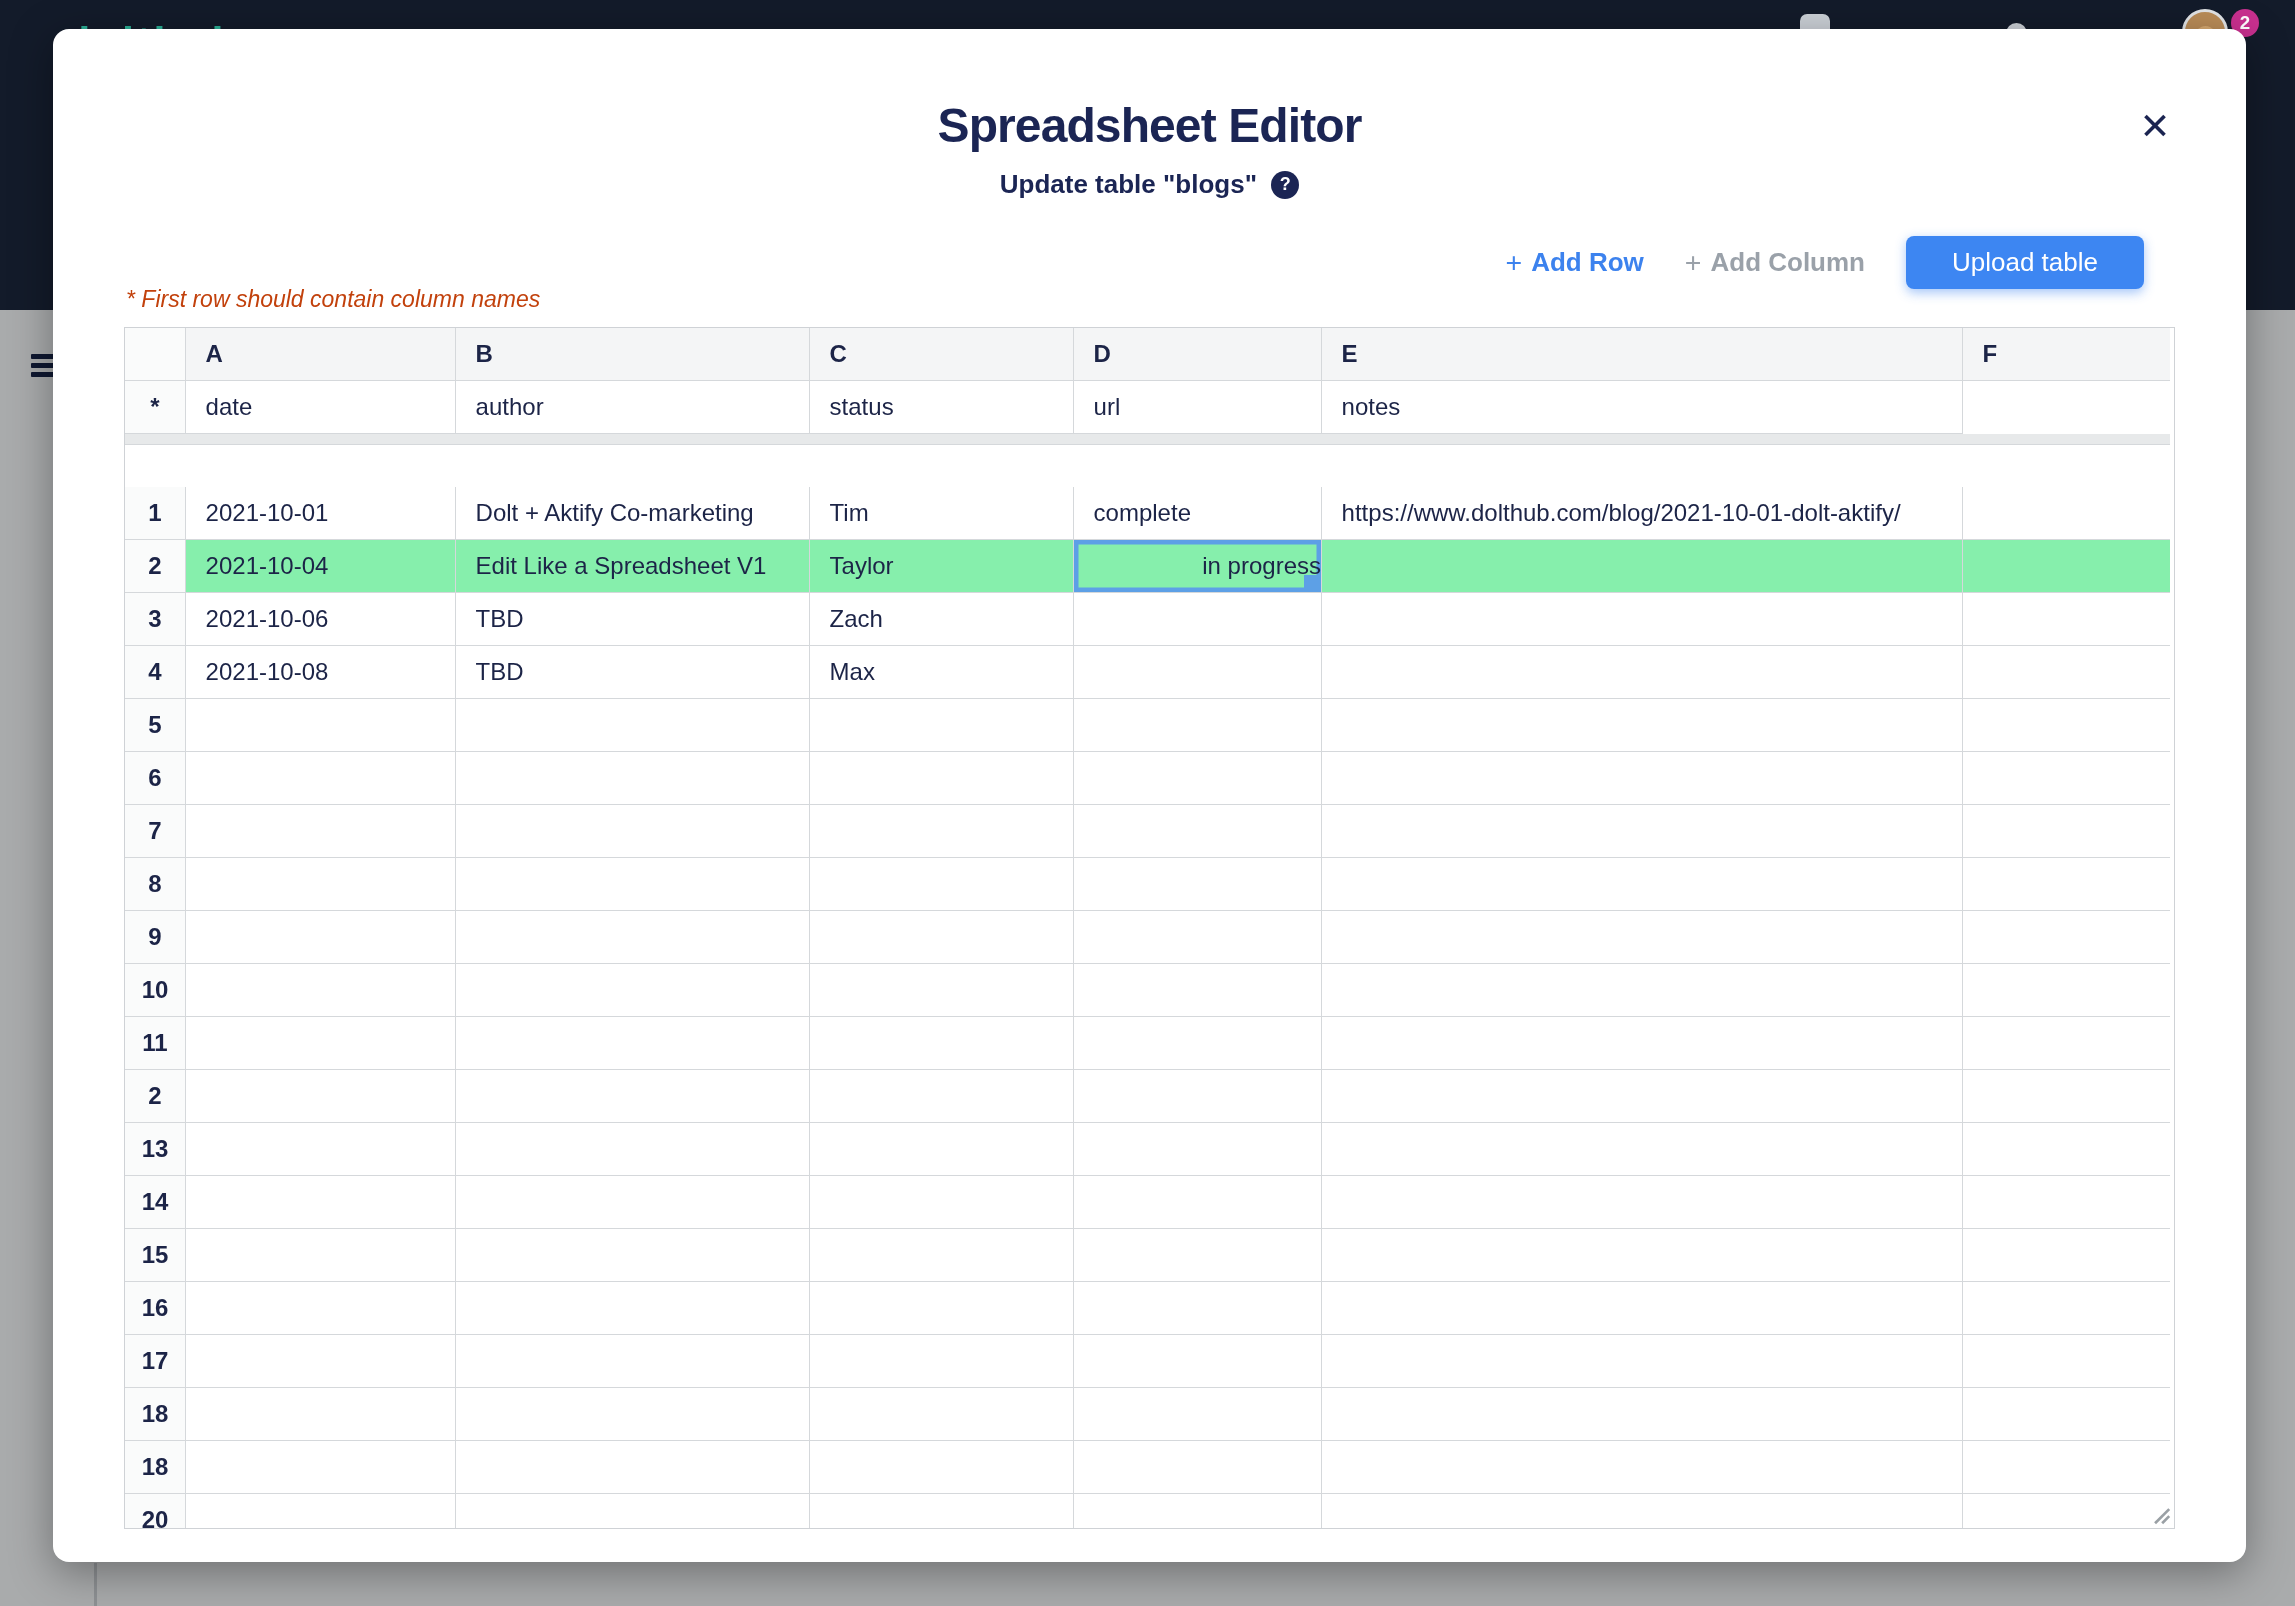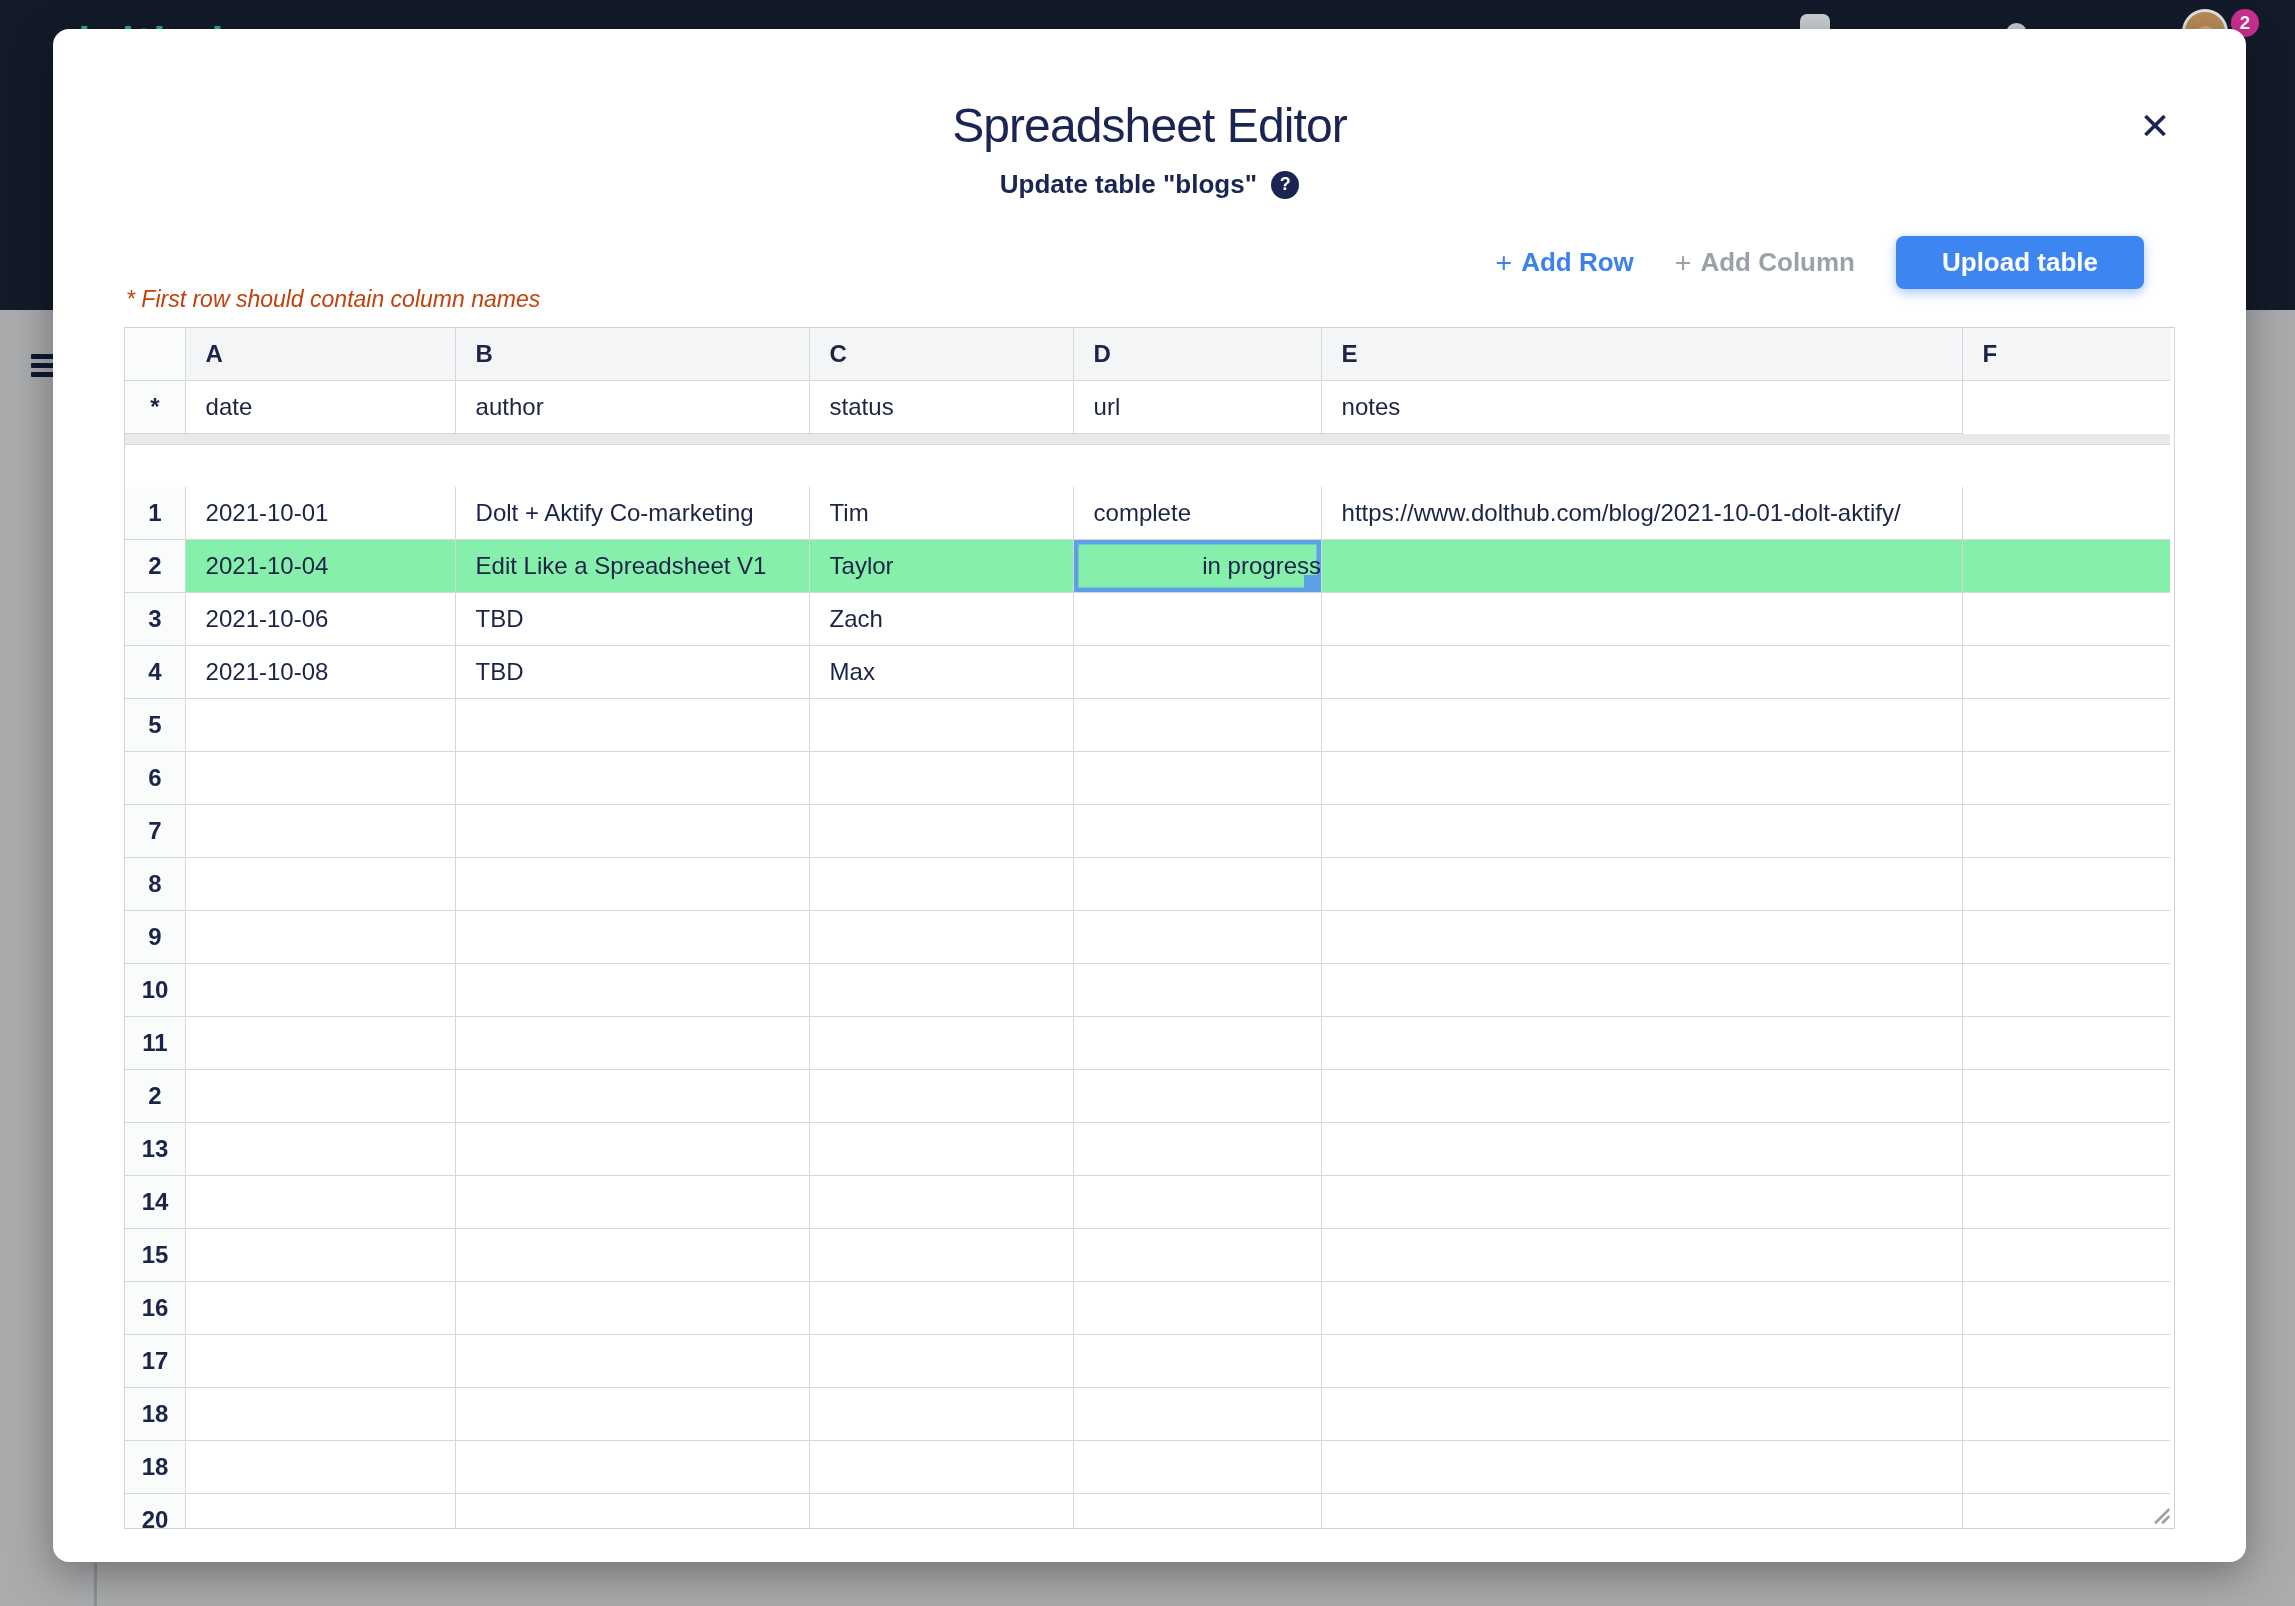--- a/index.html
+++ b/index.html
@@ -18,33 +18,33 @@
            color:#fff; font-size:18.7px; font-weight:700; display:flex; align-items:center; justify-content:center; z-index:4; }
   .hamburger { position:absolute; left:31px; top:354px; width:27px; height:22px; z-index:2; }
   .hamburger span { display:block; width:100%; height:5.3px; background:#0f1831; margin-bottom:3.6px; border-radius:0.9px; }
   .page-vline { position:absolute; left:94px; top:1563px; width:2.7px; height:44px; background:#8e9194; }
 
   
   .modal { position:absolute; left:53px; top:29px; width:2193px; height:1533px; background:#fff;
            border-radius:16px; box-shadow:0 10.7px 43px rgba(0,0,0,.35); z-index:10; }
   .close-btn { position:absolute; top:80px; right:73px; width:36px; height:36px; font-size:37px; line-height:36px;
                font-weight:400; color:#1b2451; text-align:center; cursor:pointer; }
-  .title { text-align:center; margin-top:69px; font-size:48px; font-weight:400; letter-spacing:-0.9px; color:#1b2554; }
+  .title { text-align:center; margin-top:69px; font-size:48px; font-weight:700; letter-spacing:-0.9px; color:#1b2554; }
   .subtitle-row { margin-top:16px; display:flex; justify-content:center; align-items:center; gap:14.2px; }
   .subtitle { font-size:26px; font-weight:600; color:#1b2554; }
   .help-icon { width:28px; height:28px; border-radius:50%; background:#1b2554; color:#fff; font-size:18px; font-weight:700;
                display:flex; align-items:center; justify-content:center; cursor:pointer; }
   .note { position:absolute; left:73px; top:216px; font-size:23px; font-style:italic; color:#c2410c;margin-top:41px; }
 
   .toolbar { position:absolute; top:207px; right:102px; height:53px; display:flex; align-items:center; gap:41px; }
   .link-btn { display:flex; align-items:center; gap:9px; font-size:26px; font-weight:700; cursor:pointer; white-space:nowrap; }
   .link-btn .plus { font-weight:400; font-size:28.5px; }
   .add-row { color:#3c82ee; }
   .add-col { color:#9aa1a9; }
-  .upload-btn { height:53px; padding:0 46px; background:#3d86f2; color:#fff; font-size:26px; font-weight:700;
+  .upload-btn { height:53px; padding:0 46px; background:#3d86f2; color:#fff; font-size:26px; font-weight:400;
                 border:none; border-radius:8px; box-shadow:0 3.6px 10.7px rgba(61,134,242,.45); cursor:pointer; }
 
   
   .sheet-wrap { position:absolute; left:71px; top:298px; width:2051px; height:1202px; }
   .sheet { width:100%; height:100%; overflow:hidden; border:1.8px solid #cfd2d6; background:#fff;
            display:grid; grid-template-columns:61px 270px 354px 264px 248px 641px 207px; grid-auto-rows:53px; }
   .cell { border-right:1.8px solid #d5d8db; border-bottom:1.8px solid #d5d8db; padding-left:19.6px;
           font-size:24px; color:#1c2447; line-height:52px; white-space:nowrap; overflow:hidden; position:relative; background:#fff; }
   .cell:nth-child(7n) { border-right:none; }
   .colhead { background:#f4f5f6; font-weight:700; }

